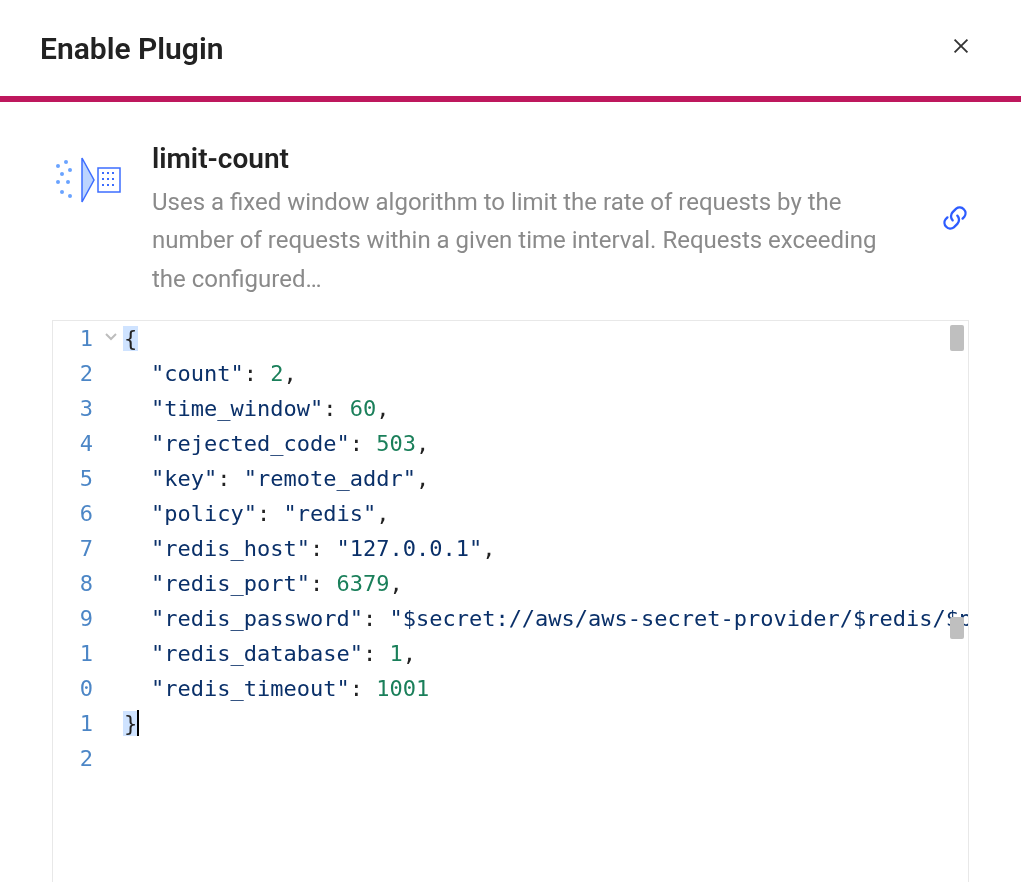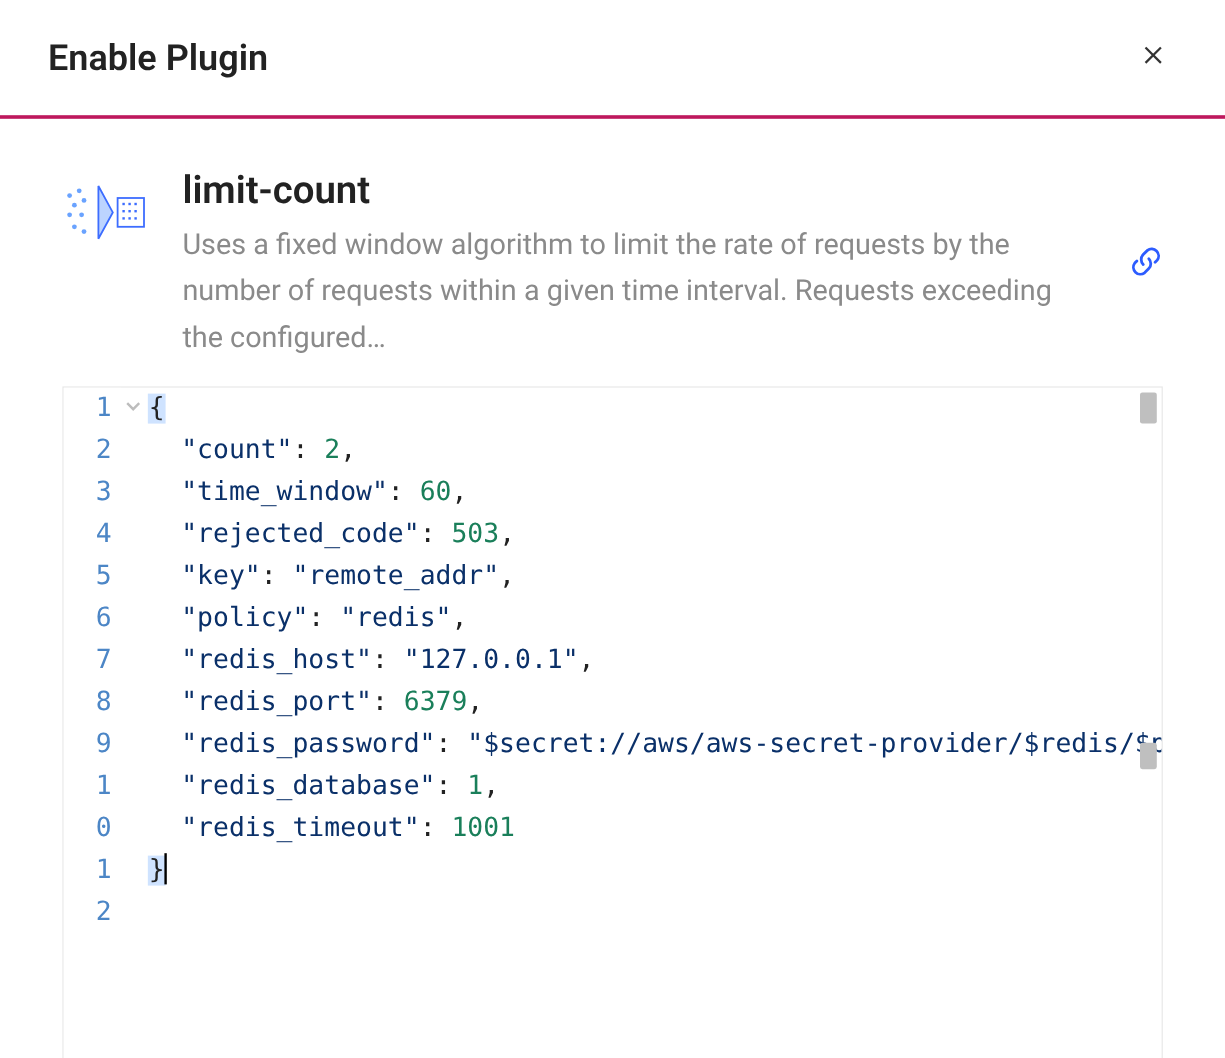--- a/index.html
+++ b/index.html
@@ -15,21 +15,21 @@
     width: 1021px;
     height: 882px;
     display: flex;
     flex-direction: column;
   }
   .modal-header {
     display: flex;
     align-items: center;
     justify-content: space-between;
     padding: 28px 40px 28px 40px;
-    border-bottom: 3px solid #be185d;
+    border-bottom: 6px solid #be185d;
   }
   .modal-title {
     font-size: 30px;
     font-weight: 600;
     color: #222;
   }
   .close-btn {
     width: 40px; height: 40px;
     display: flex; align-items: center; justify-content: center;
     cursor: pointer;
@@ -48,21 +48,21 @@
     gap: 28px;
     margin-bottom: 22px;
   }
   .plugin-icon {
     flex: 0 0 auto;
     width: 72px; height: 56px;
     margin-top: 10px;
   }
   .plugin-text { flex: 1; }
   .plugin-name {
-    font-size: 32px;
+    font-size: 28px;
     font-weight: 600;
     color: #222;
     margin: 0 0 8px 0;
   }
   .plugin-desc {
     font-size: 24px;
     line-height: 1.6;
     color: #8a8a8a;
     margin: 0;
   }

